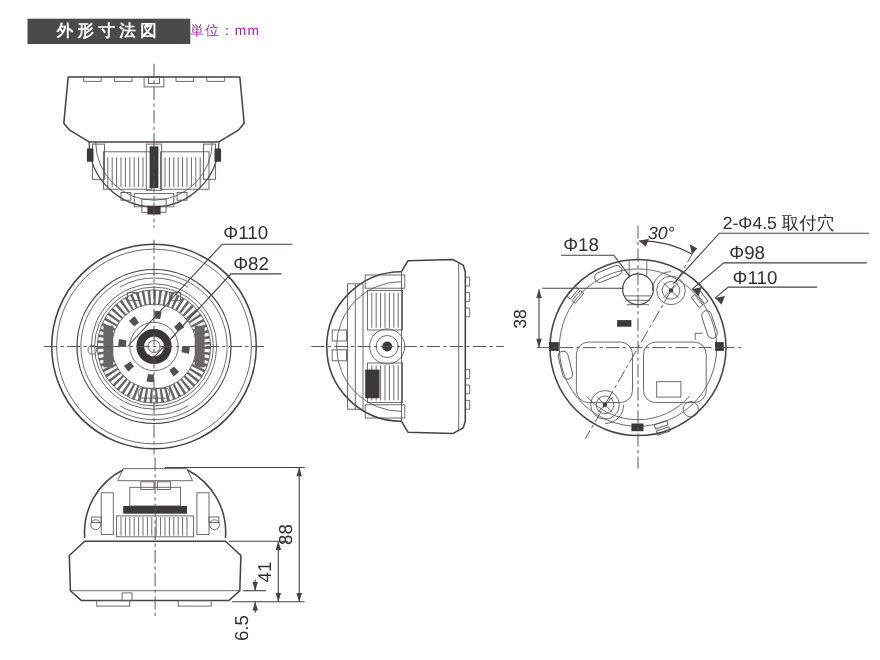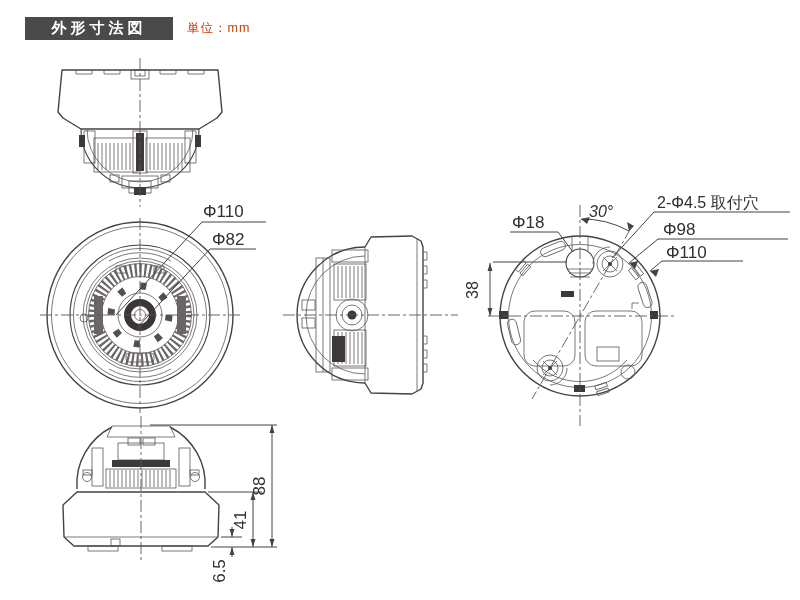--- a/index.html
+++ b/index.html
@@ -1,26 +1,26 @@
 <!DOCTYPE html>
 <html><head>
 <meta charset="utf-8">
 <style>
   html,body{margin:0;padding:0;}
   body{
     width:800px;height:600px;background:#ffffff;position:relative;overflow:hidden;
     font-family:"Liberation Sans",sans-serif;
   }
-  .hdr{position:absolute;left:25px;top:17px;display:flex;align-items:center;gap:14px;z-index:2;}
+  .hdr{position:absolute;left:25px;top:17px;display:flex;align-items:center;z-index:2;}
   .hdr-box{
     background:#4a4a4a;color:#ffffff;font-weight:bold;font-size:15px;
     width:148px;height:23px;display:flex;align-items:center;justify-content:center;
     letter-spacing:4px;
   }
-  .hdr-unit{color:#c2410c;font-size:12.5px;letter-spacing:1px;}
+  .hdr-unit{color:#a21caf;font-size:12.5px;letter-spacing:1px;}
   svg{position:absolute;left:0;top:0;}
   .ol{fill:none;stroke:#474242;stroke-width:1.4;stroke-linejoin:round;}
   .md{fill:none;stroke:#474242;stroke-width:1.1;}
   .tn{fill:none;stroke:#5b5656;stroke-width:0.8;}
   .cl{fill:none;stroke:#5b5656;stroke-width:0.9;stroke-dasharray:12 3 3 3;}
   .dim{fill:none;stroke:#474242;stroke-width:1;}
   .ah{fill:#474242;stroke:none;}
   .dk{fill:#3d3939;stroke:none;}
   .gy{fill:#6b6666;stroke:none;}
   .txt{fill:#332f2f;font-family:"Liberation Sans",sans-serif;font-size:17px;}

